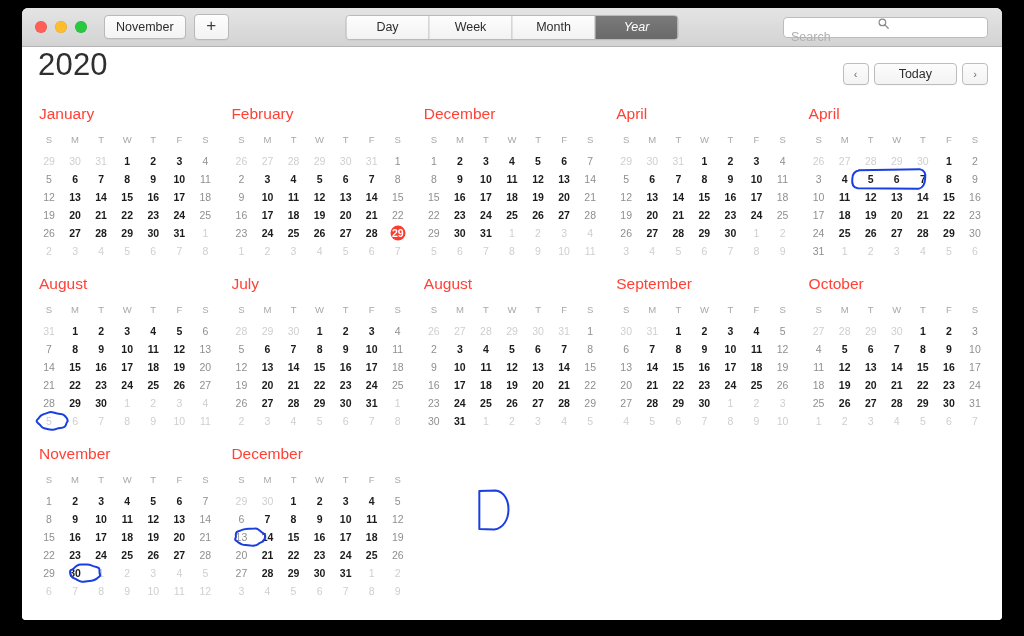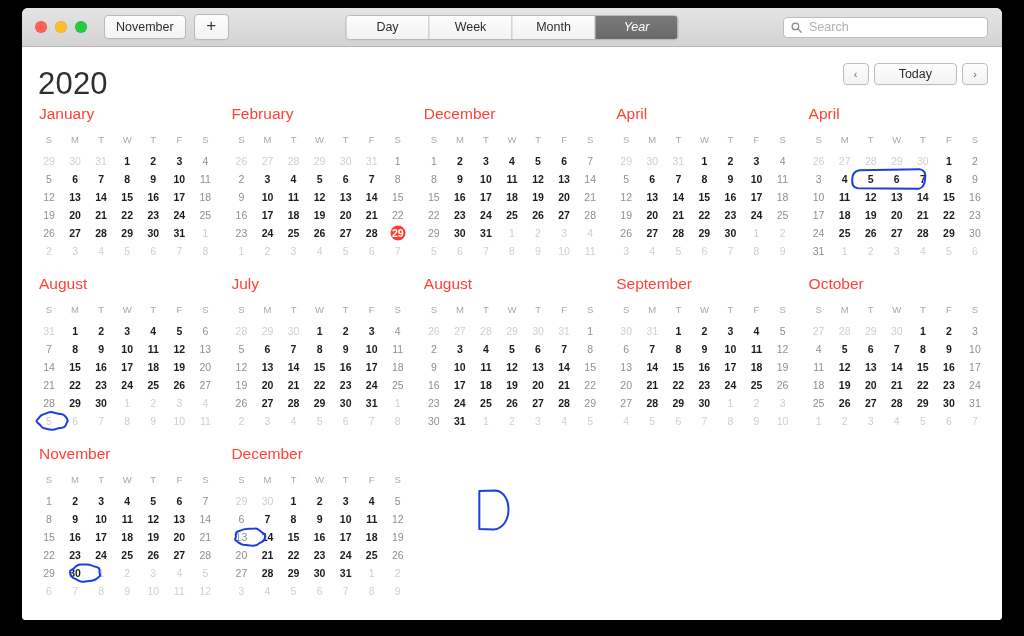--- a/index.html
+++ b/index.html
@@ -115,20 +115,21 @@
     right: 14px;
     width: 205px;
     height: 21px;
     background: #ffffff;
     border: 1px solid #bcbcbc;
     border-radius: 4px;
     display: flex;
     align-items: center;
     padding: 0 7px;
     box-sizing: border-box;
+    flex-direction: column;
   }
   #search-icon { flex: 0 0 auto; margin-right: 5px; display: flex; }
   #search-input {
     border: none;
     outline: none;
     font-size: 12.5px;
     font-family: "Liberation Sans", sans-serif;
     color: #333;
     width: 100%;
     background: transparent;
@@ -142,21 +143,21 @@
     background: #ffffff;
   }
 
   #year-header {
     position: relative;
     height: 58px;
   }
   #year-title {
     position: absolute;
     left: 16px;
-    top: 19px;
+    top: 0;
     font-size: 31px;
     color: #2f2f2f;
     font-weight: 400;
     letter-spacing: 0.2px;
   }
 
   #nav-group {
     position: absolute;
     right: 14px;
     top: 16px;

